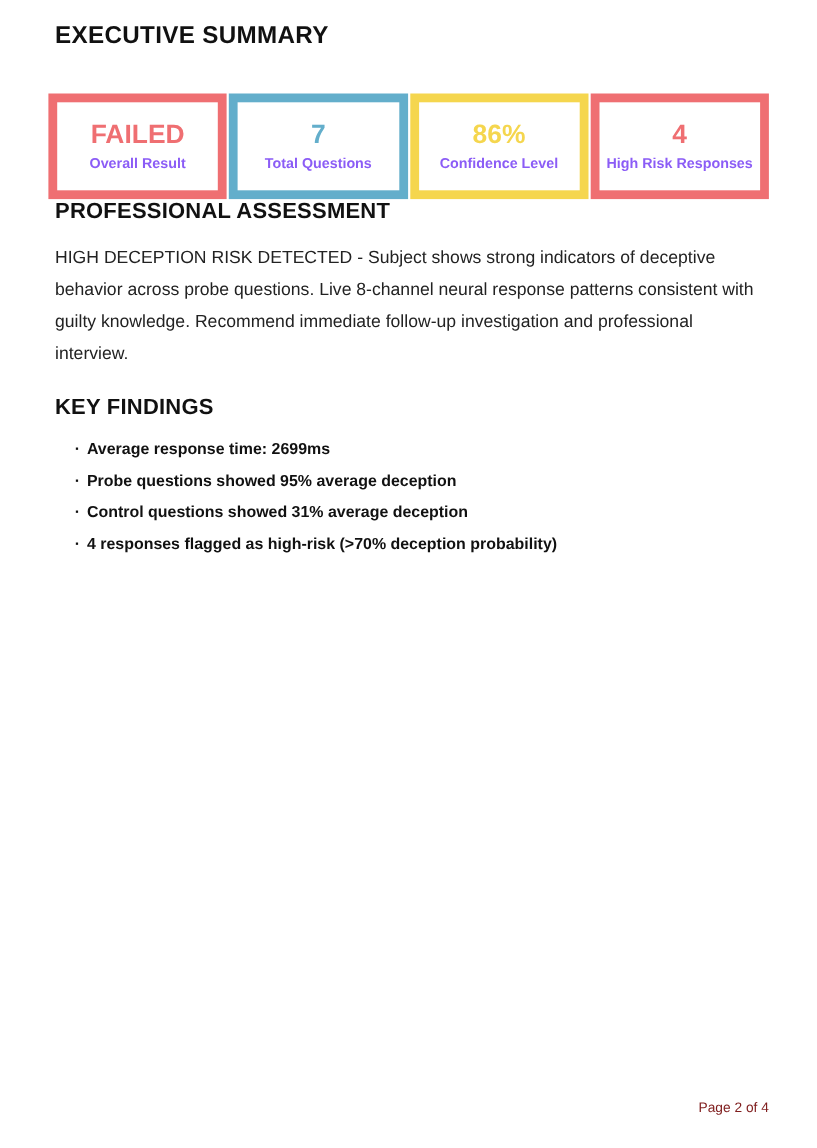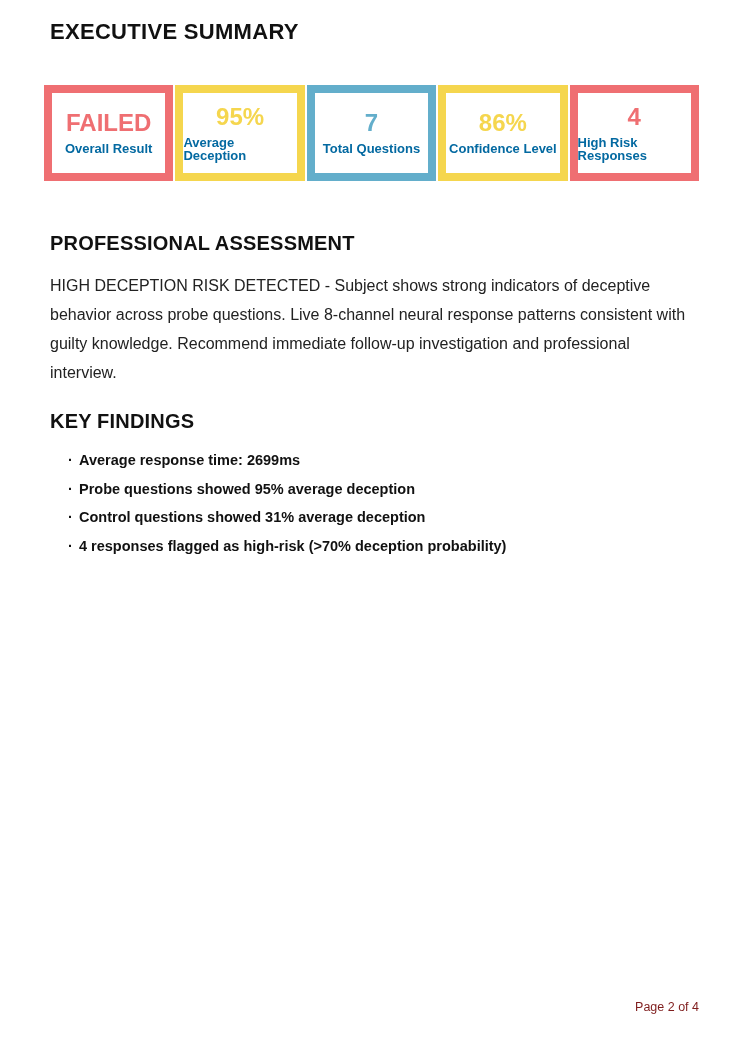--- a/index.html
+++ b/index.html
@@ -14,21 +14,21 @@
   .page-title {
     margin: 19px 47px 0 50px;
     font-size: 22px;
     font-weight: bold;
     letter-spacing: 0.3px;
     color: #111111;
   }
   .cards-grid {
     margin: 40px 44px 0 44px;
     display: grid;
-    grid-template-columns: repeat(5, 1fr);
+    grid-template-columns: repeat(4, 1fr);
     gap: 2px;
   }
   .stat-card {
     height: 96px;
     border: 8px solid var(--c, #cccccc);
     background: #ffffff;
     display: flex;
     flex-direction: column;
     align-items: center;
     justify-content: center;
@@ -36,31 +36,31 @@
   }
   .stat-value {
     font-size: 24px;
     font-weight: bold;
     color: var(--c, #333333);
     line-height: 1;
   }
   .stat-label {
     font-size: 13px;
     font-weight: bold;
-    color: #0369a1;
+    color: #8b5cf6;
     line-height: 1;
   }
   .section { margin: 0 47px 0 50px; }
   .section-heading {
     font-size: 20px;
     font-weight: bold;
     color: #111111;
     letter-spacing: 0.2px;
   }
-  .assessment-section { margin-top: 51px; }
+  .assessment-section { }
   .assessment-body {
     margin-top: 16px;
     font-size: 16px;
     line-height: 29px;
     color: #222222;
     max-width: 650px;
   }
   .findings-section { margin-top: 23px; }
   .findings-list {
     list-style: none;
@@ -93,24 +93,20 @@
 </head>
 <body>
 
 <h1 class="page-title">EXECUTIVE SUMMARY</h1>
 
 <div class="cards-grid">
   <div class="stat-card" style="--c: #EF6F72;">
     <div class="stat-value">FAILED</div>
     <div class="stat-label">Overall Result</div>
   </div>
-  <div class="stat-card" style="--c: #F5D64E;">
-    <div class="stat-value">95%</div>
-    <div class="stat-label">Average Deception</div>
-  </div>
   <div class="stat-card" style="--c: #63AECB;">
     <div class="stat-value">7</div>
     <div class="stat-label">Total Questions</div>
   </div>
   <div class="stat-card" style="--c: #F5D64E;">
     <div class="stat-value">86%</div>
     <div class="stat-label">Confidence Level</div>
   </div>
   <div class="stat-card" style="--c: #EF6F72;">
     <div class="stat-value">4</div>

